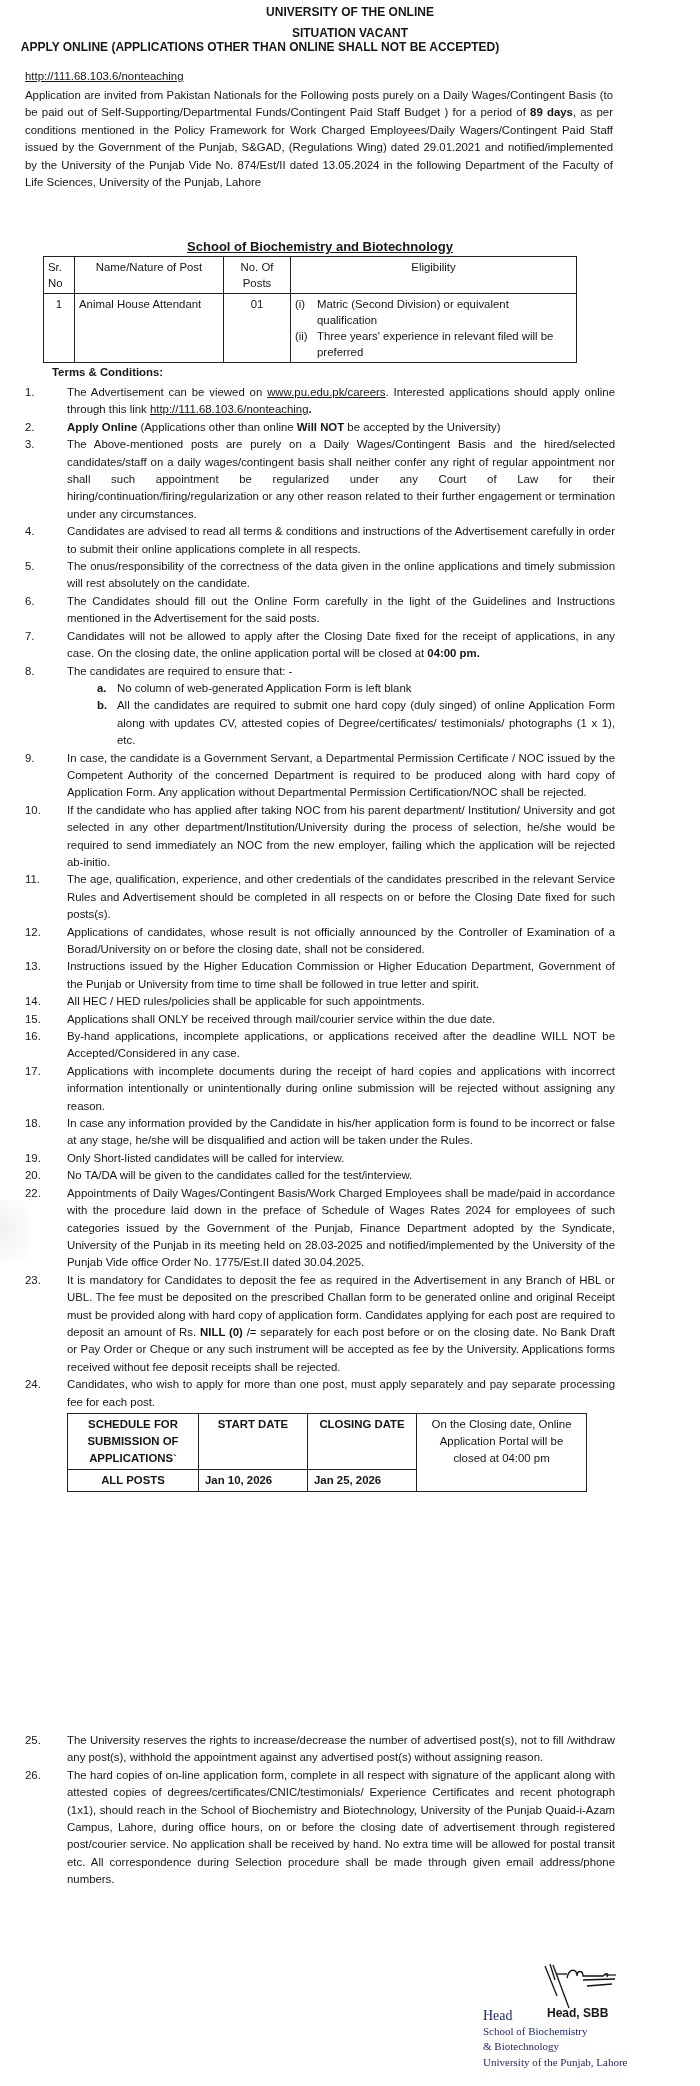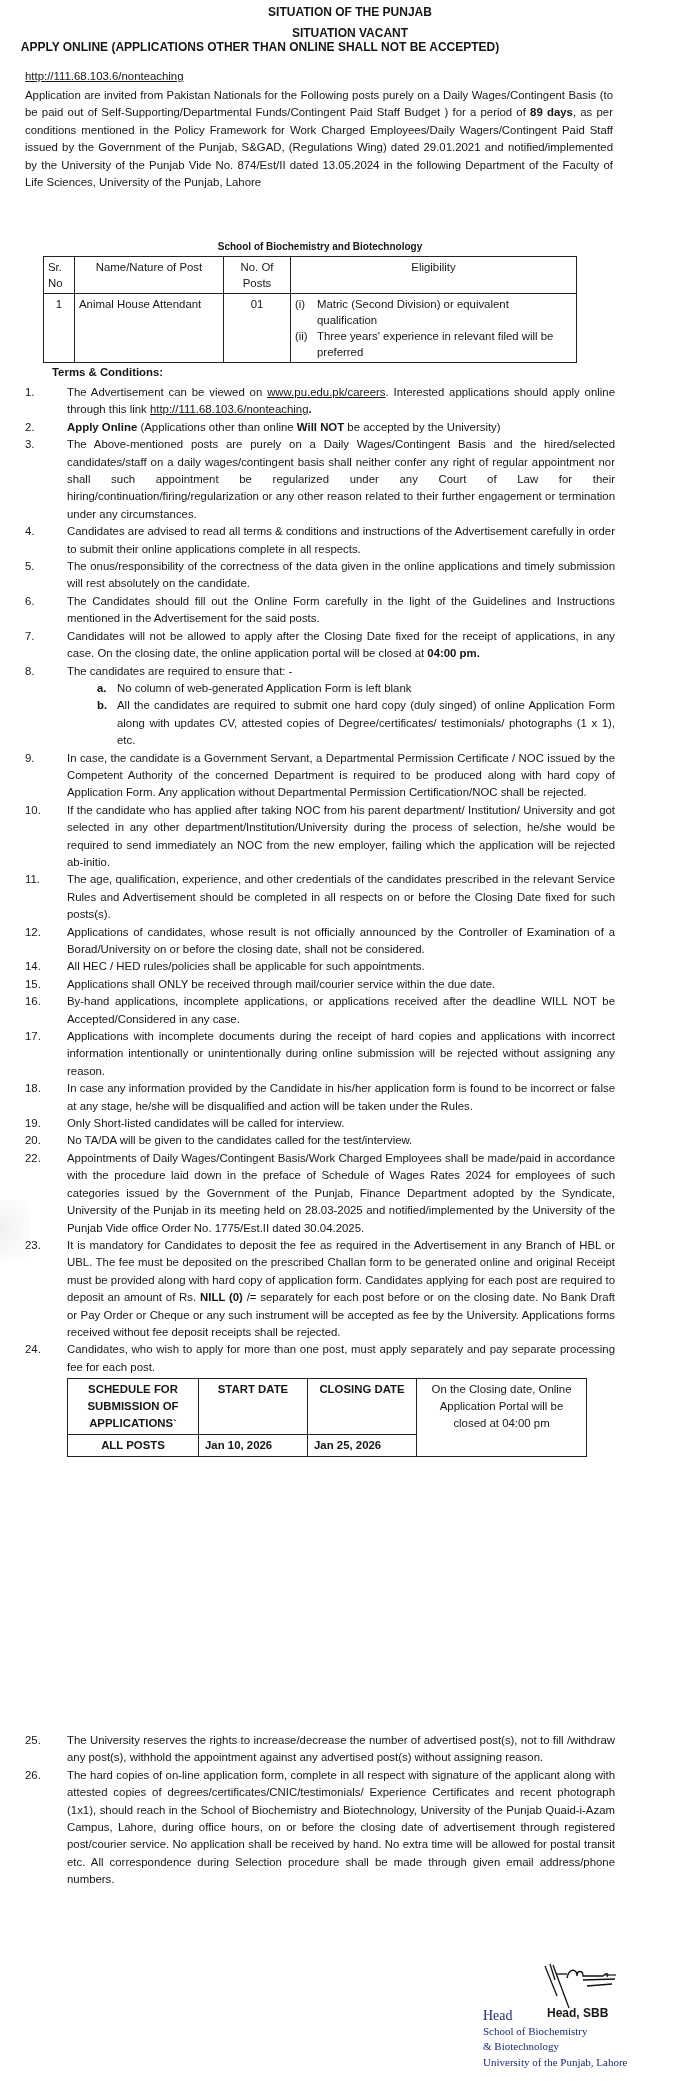--- a/index.html
+++ b/index.html
@@ -10,21 +10,21 @@
   }
   .page { position: absolute; left: 0; top: 0; width: 700px; height: 2086px; }
   .hdr { text-align: center; font-weight: bold; font-size: 12px; }
   .hdr1 { position: absolute; top: 4px; left: 0; width: 700px; }
   .hdr2 { position: absolute; top: 25px; left: 0; width: 700px; }
   .hdr3 { position: absolute; top: 39px; left: 0; width: 520px; }
   .url-top { position: absolute; top: 68px; left: 25px; text-decoration: underline; font-size: 11.4px; }
   .intro { position: absolute; top: 87px; left: 25px; width: 588px; text-align: justify; }
   .intro b { font-weight: bold; }
   .school-title { position: absolute; top: 238px; left: 0; width: 640px; text-align: center;
-    font-weight: bold; font-size: 10px; }
+    font-weight: bold; text-decoration: underline; font-size: 13px; }
   table.posts { position: absolute; top: 256px; left: 43px; width: 534px; border-collapse: collapse; }
   table.posts th, table.posts td { border: 1.4px solid #222; vertical-align: top; padding: 2px 4px; font-size: 11.4px; line-height: 16px; }
   table.posts th { font-weight: normal; text-align: center; }
   .elig-item { display: flex; }
   .elig-num { width: 22px; flex: none; }
   .tc-title { position: absolute; top: 364px; left: 25px; font-weight: bold; margin-left: 27px; }
   .tc { position: absolute; top: 384px; left: 25px; width: 590px; }
   .item { display: flex; margin-bottom: 0px; }
   .num { width: 42px; flex: none; }
   .txt { flex: 1; text-align: justify; }
@@ -42,21 +42,21 @@
     font-family: Liberation Serif, serif; font-size: 11px; line-height: 15.5px; }
   .stamp .big { font-size: 14px; }
   .scuff { position: absolute; left: 0; top: 1200px; width: 30px; height: 60px;
     background: radial-gradient(ellipse at left, rgba(200,200,200,0.25), rgba(255,255,255,0)); }
 </style>
 </head>
 <body>
 
 <div class="page">
 
-  <div class="hdr hdr1">SITUATION OF THE PUNJAB</div>
+  <div class="hdr hdr1">UNIVERSITY OF THE ONLINE</div>
   <div class="hdr hdr2">SITUATION VACANT</div>
   <div class="hdr hdr3">APPLY ONLINE (APPLICATIONS OTHER THAN ONLINE SHALL NOT BE ACCEPTED)</div>
   <a class="url-top lnk">http://111.68.103.6/nonteaching</a>
 
   <div class="intro">
     <span>Application are invited from Pakistan Nationals for the Following posts purely on a Daily Wages/Contingent Basis (to be paid out of Self-Supporting/Departmental Funds/Contingent Paid Staff Budget ) for a period of </span><b>89 days</b><span>, as per conditions mentioned in the Policy Framework for Work Charged Employees/Daily Wagers/Contingent Paid Staff issued by the Government of the Punjab, S&amp;GAD, (Regulations Wing) dated 29.01.2021 and notified/implemented by the University of the Punjab Vide No. 874/Est/II dated 13.05.2024 in the following Department of the Faculty of Life Sciences, University of the Punjab, Lahore</span>
   </div>
 
   <div class="school-title">School of Biochemistry and Biotechnology</div>
 
@@ -145,20 +145,24 @@
         <span class="num">10.</span>
         <span class="txt">If the candidate who has applied after taking NOC from his parent department/ Institution/ University and got selected in any other department/Institution/University during the process of selection, he/she would be required to send immediately an NOC from the new employer, failing which the application will be rejected ab-initio.</span>
       </div>
     <div class="item">
         <span class="num">11.</span>
         <span class="txt">The age, qualification, experience, and other credentials of the candidates prescribed in the relevant Service Rules and Advertisement should be completed in all respects on or before the Closing Date fixed for such posts(s).</span>
       </div>
     <div class="item">
         <span class="num">12.</span>
         <span class="txt">Applications of candidates, whose result is not officially announced by the Controller of Examination of a Borad/University on or before the closing date, shall not be considered.</span>
+      </div>
+    <div class="item">
+        <span class="num">13.</span>
+        <span class="txt">Instructions issued by the Higher Education Commission or Higher Education Department, Government of the Punjab or University from time to time shall be followed in true letter and spirit.</span>
       </div>
     <div class="item">
         <span class="num">14.</span>
         <span class="txt">All HEC / HED rules/policies shall be applicable for such appointments.</span>
       </div>
     <div class="item">
         <span class="num">15.</span>
         <span class="txt">Applications shall ONLY be received through mail/courier service within the due date.</span>
       </div>
     <div class="item">

